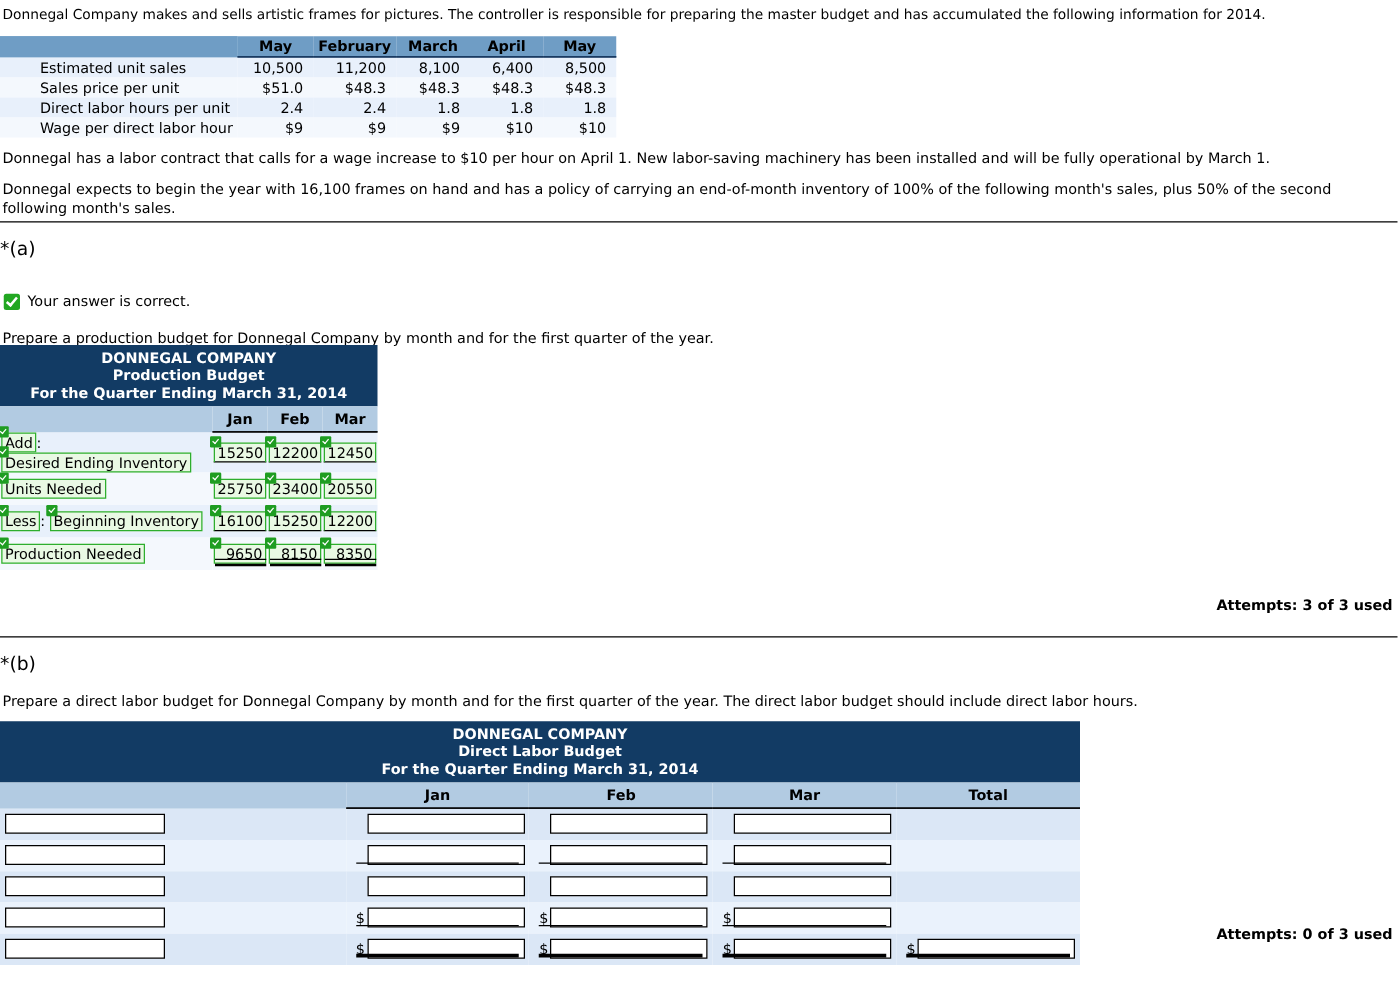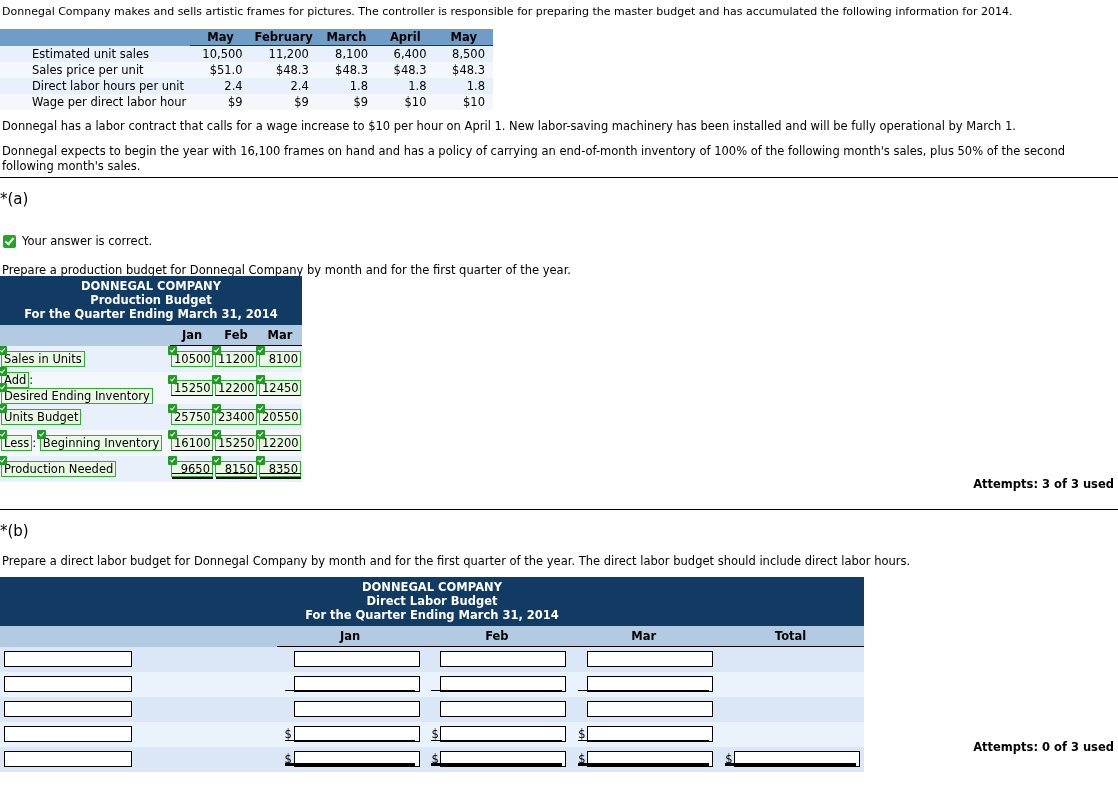--- a/index.html
+++ b/index.html
@@ -373,42 +373,34 @@
     </tr>
     <tr class="colhead">
       <td class="blank"></td>
       <td class="mon">Jan</td>
       <td class="mon">Feb</td>
       <td class="mon">Mar</td>
     </tr>
   </tbody>
   <tbody class="data">
 
-    <tr>
-      <td>
-        <span class="ans-wrap"><span class="tick"></span><span class="ans ans-label">Sales in Units</span></span>
-      </td>
-      <td class="num-cell"><span class="ans-wrap"><span class="tick"></span><span class="ans ans-num">10500</span></span></td>
-      <td class="num-cell"><span class="ans-wrap"><span class="tick"></span><span class="ans ans-num">11200</span></span></td>
-      <td class="num-cell"><span class="ans-wrap"><span class="tick"></span><span class="ans ans-num">8100</span></span></td>
-    </tr>
 
     <tr>
       <td>
         <span class="ans-wrap"><span class="tick"></span><span class="ans ans-label">Add</span></span><span class="plain-text">:</span>
         <span class="ans-wrap"><span class="tick"></span><span class="ans ans-label">Desired Ending Inventory</span></span>
       </td>
       <td class="num-cell rule-single"><span class="ans-wrap"><span class="tick"></span><span class="ans ans-num">15250</span></span></td>
       <td class="num-cell rule-single"><span class="ans-wrap"><span class="tick"></span><span class="ans ans-num">12200</span></span></td>
       <td class="num-cell rule-single"><span class="ans-wrap"><span class="tick"></span><span class="ans ans-num">12450</span></span></td>
     </tr>
 
     <tr>
       <td>
-        <span class="ans-wrap"><span class="tick"></span><span class="ans ans-label">Units Budget</span></span>
+        <span class="ans-wrap"><span class="tick"></span><span class="ans ans-label">Units Needed</span></span>
       </td>
       <td class="num-cell"><span class="ans-wrap"><span class="tick"></span><span class="ans ans-num">25750</span></span></td>
       <td class="num-cell"><span class="ans-wrap"><span class="tick"></span><span class="ans ans-num">23400</span></span></td>
       <td class="num-cell"><span class="ans-wrap"><span class="tick"></span><span class="ans ans-num">20550</span></span></td>
     </tr>
 
     <tr>
       <td>
         <span class="ans-wrap"><span class="tick"></span><span class="ans ans-label">Less</span></span><span class="plain-text">:</span>
         <span class="ans-wrap"><span class="tick"></span><span class="ans ans-label">Beginning Inventory</span></span>

